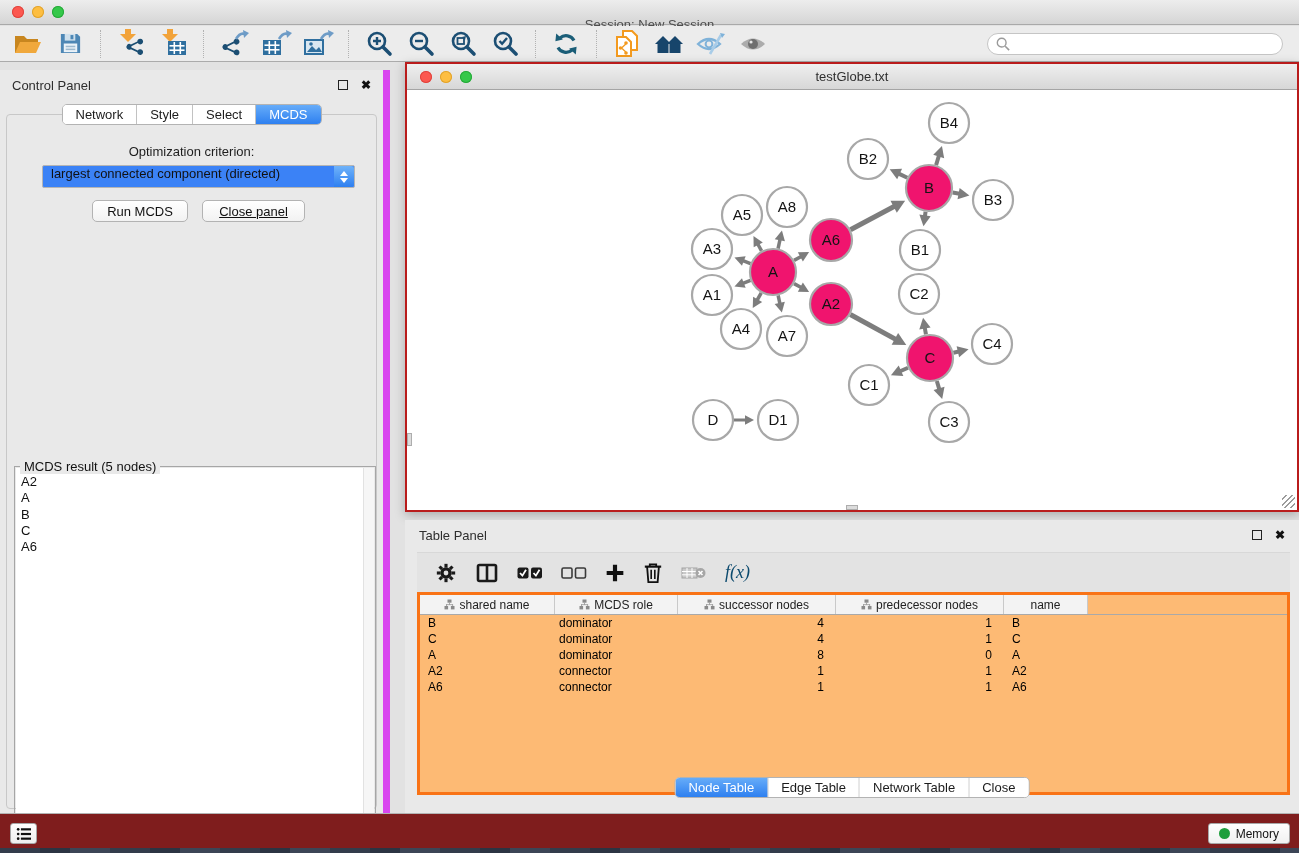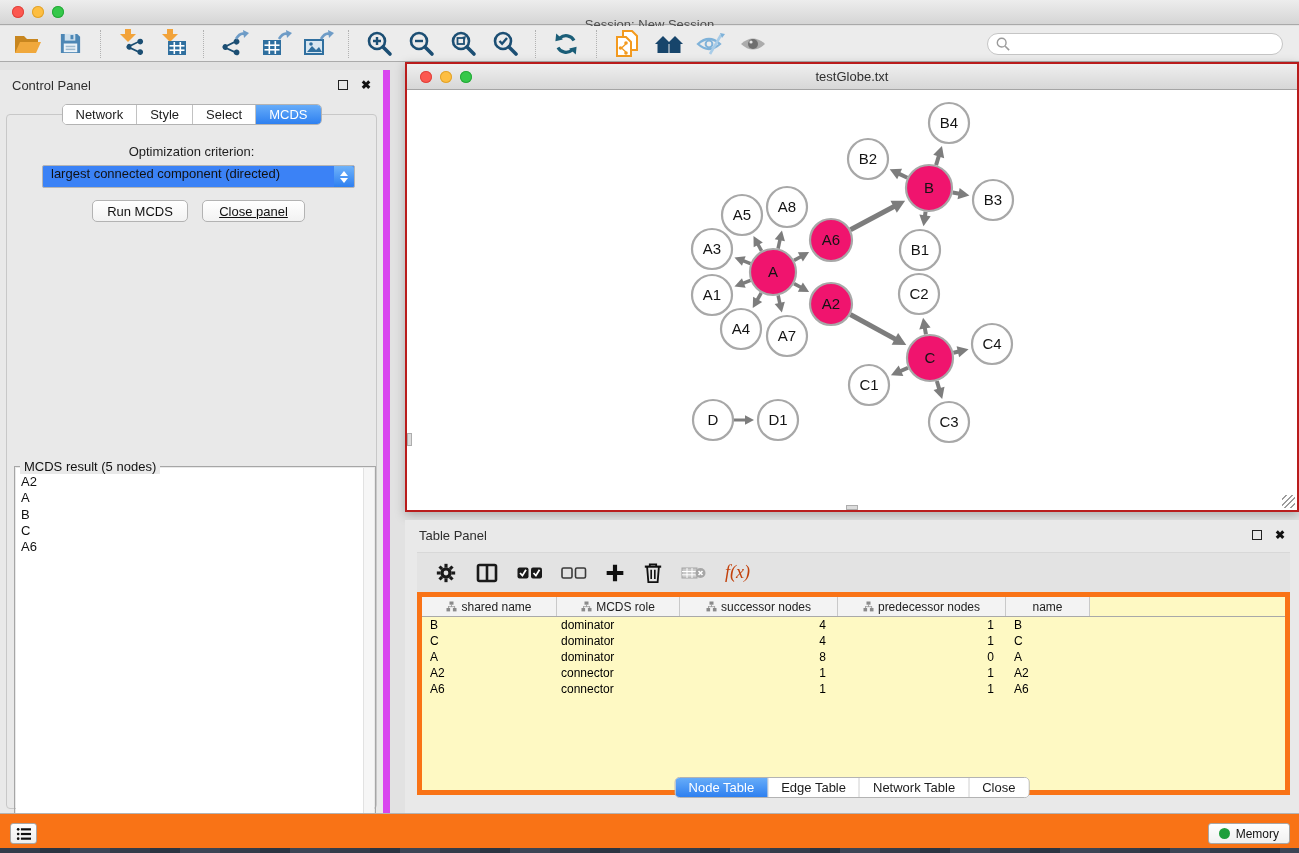--- a/index.html
+++ b/index.html
@@ -82,34 +82,34 @@
   .grip-bottom { position:absolute; left:50%; transform:translateX(-50%); bottom:0; width:12px; height:5px;
     background:#DCDCDC; border:1px solid #ADADAD; }
   .resize-corner { position:absolute; right:2px; bottom:2px; width:13px; height:13px;
     background:repeating-linear-gradient(135deg, transparent 0 2.5px, #9C9C9C 2.5px 4px); }
 
   
   .table-panel { position:absolute; left:405px; top:520px; width:894px; height:293px; background:#E9E9E9; }
   .tp-toolbar { position:absolute; left:12px; right:9px; top:32px; height:40px; background:#E3E3E3;
     border-top:1px solid #D8D8D8; display:flex; align-items:center; gap:18px; padding-left:18px; }
   .tp-btn { display:flex; align-items:center; justify-content:center; }
-  .fx { font-family:"Liberation Serif", serif; font-style:italic; font-size:18px; color:#c2410c; }
-  .dtable { position:absolute; left:12px; right:9px; top:72px; height:203px; background:#fef9c3; border:5px solid #f97316; }
+  .fx { font-family:"Liberation Serif", serif; font-style:italic; font-size:18px; color:#0c4a6e; }
+  .dtable { position:absolute; left:12px; right:9px; top:72px; height:203px; background:#fdba74; border:3px solid #f97316; }
   .thead { display:flex; height:20px; border-bottom:1px solid #A9A9A9; }
   .th { display:flex; align-items:center; justify-content:center; gap:4px; background:#F3F3F3;
     border-right:1px solid #C9C9C9; font-size:12px; color:#222; }
   .tr { display:flex; height:16px; }
   .td { font-size:12px; color:#000; line-height:16px; white-space:nowrap; overflow:hidden; }
   .al { padding-left:8px; text-align:left; }
   .al2 { padding-left:4px; text-align:left; }
   .ar { padding-right:12px; text-align:right; }
   #tp-tabs { bottom:15px; left:50%; transform:translateX(-50%); }
 
   
-  .status-bar { position:absolute; left:0; top:813px; width:100%; height:35px; background:#f97316;
+  .status-bar { position:absolute; left:0; top:813px; width:100%; height:35px; background:#7f1d1d;
     border-top:1px solid #B3B3B3; }
   .list-btn { position:absolute; left:10px; top:9px; width:27px; height:21px;
     background:linear-gradient(#FEFEFE,#EFEFEF); border:1px solid #A7A7A7; border-radius:3px;
     display:flex; align-items:center; justify-content:center; }
   .mem-btn { position:absolute; right:9px; top:9px; height:21px; padding:0 10px;
     background:linear-gradient(#FEFEFE,#F1F1F1); border:1px solid #A7A7A7; border-radius:3px;
     display:flex; align-items:center; gap:6px; font-size:12px; color:#111; }
   .mem-dot { width:11px; height:11px; border-radius:50%; background:#1E9E3C; }
   .desktop-strip { position:absolute; left:0; top:848px; width:100%; height:5px;
     background:repeating-linear-gradient(90deg,#333C4B 0 40px,#2B3442 40px 70px,#3C4556 70px 110px); }

